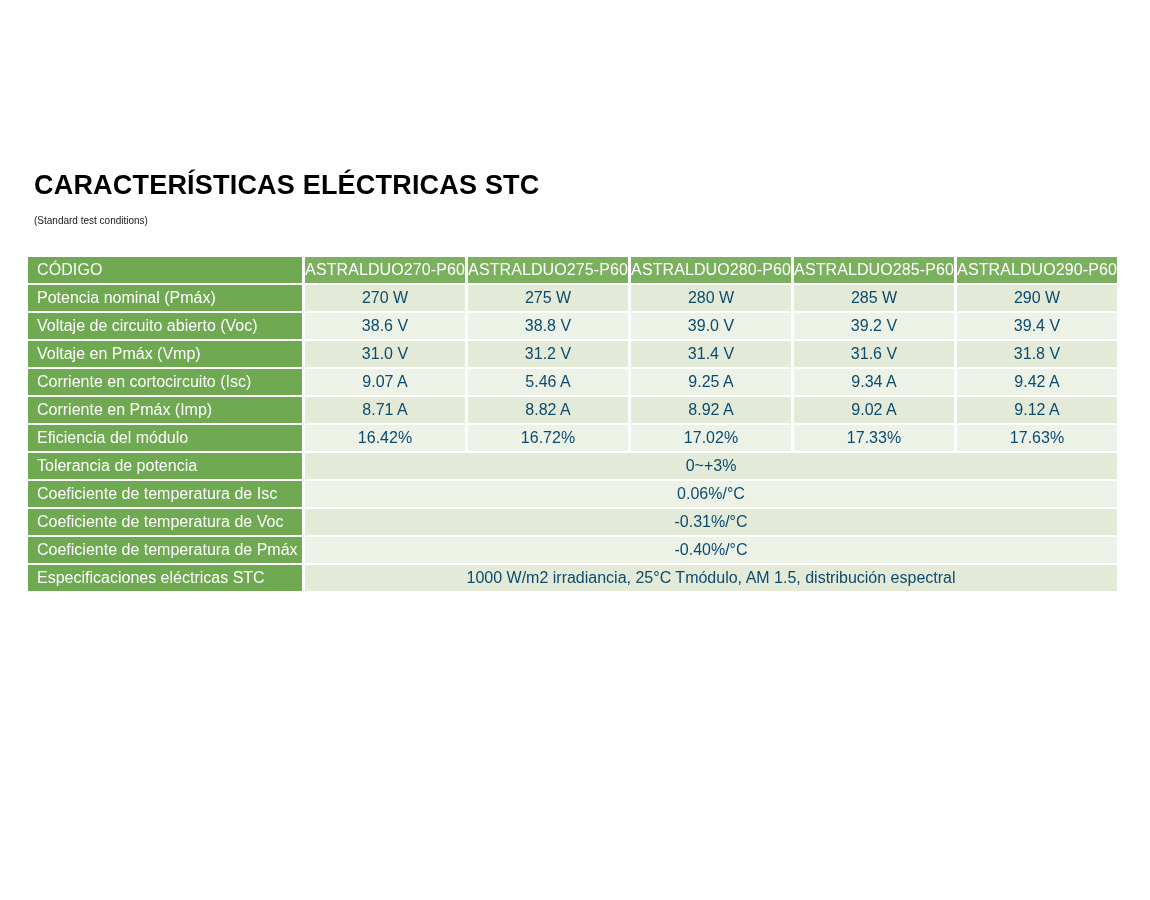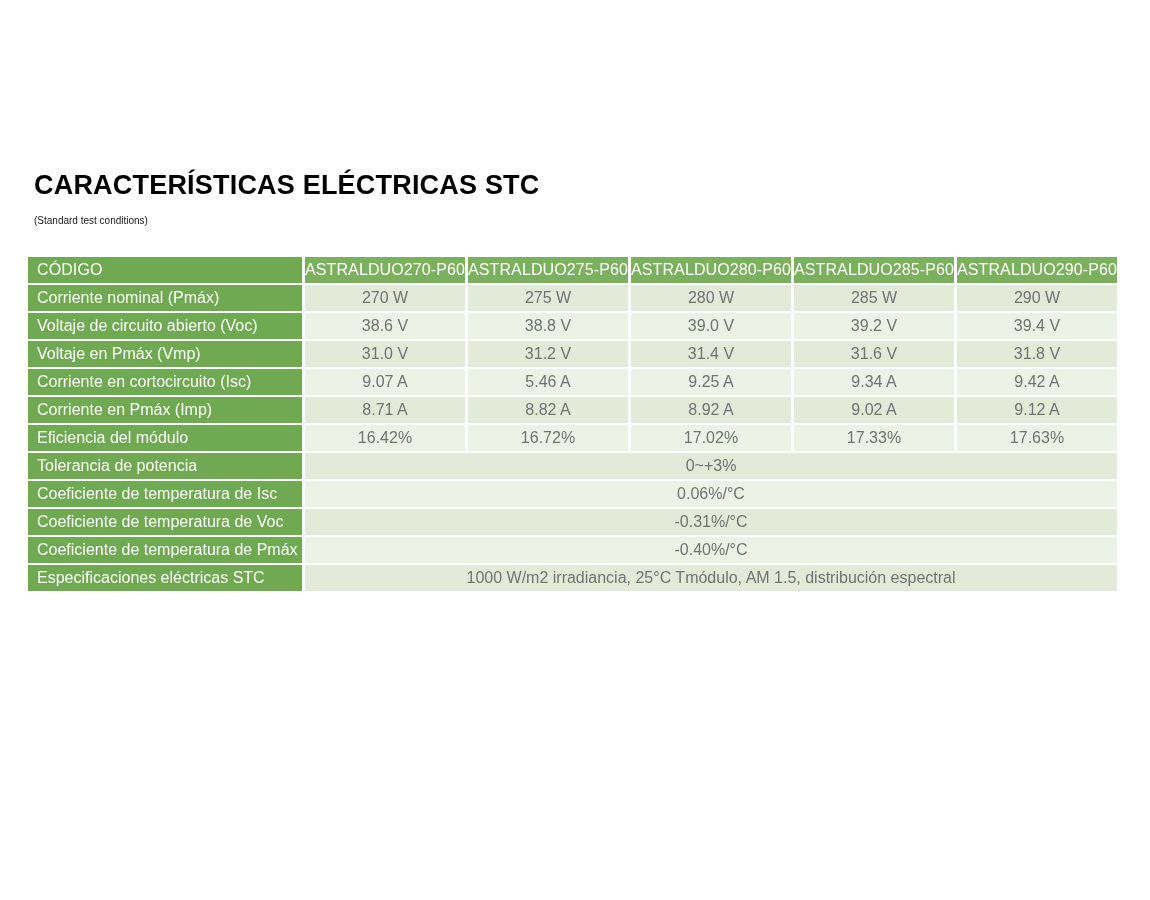--- a/index.html
+++ b/index.html
@@ -74,38 +74,38 @@
     text-align: left;
     padding-left: 9px !important;
     letter-spacing: 0.1px;
   }
 
   .hdr-col {
     background: #7BB05E;
     color: #ffffff;
     font-weight: bold;
     font-size: 13px;
-    text-align: center;
+    text-align: right;
     letter-spacing: 0.1px;
     white-space: nowrap;
   }
 
   .row-label {
     background: #6FA951;
     color: #ffffff;
     font-weight: bold;
     font-size: 13.5px;
     text-align: left;
     padding-left: 9px !important;
     white-space: nowrap;
   }
 
   .cell {
     text-align: center;
-    color: #737373;
+    color: #0c4a6e;
     font-size: 14px;
     white-space: nowrap;
   }
 
   .shade-a { background: #E3EBD8; }
   .shade-b { background: #EDF2E7; }
 
   .cell-span {
     text-align: center;
   }
@@ -133,21 +133,21 @@
         <th class="hdr-label">CÓDIGO</th>
         <th class="hdr-col">ASTRALDUO270-P60</th>
         <th class="hdr-col">ASTRALDUO275-P60</th>
         <th class="hdr-col">ASTRALDUO280-P60</th>
         <th class="hdr-col">ASTRALDUO285-P60</th>
         <th class="hdr-col">ASTRALDUO290-P60</th>
       </tr>
     </thead>
     <tbody id="table-body">
         <tr>
-          <td class="row-label">Corriente nominal (Pmáx)</td>
+          <td class="row-label">Potencia nominal (Pmáx)</td>
           <td class="cell shade-a">270 W</td>
           <td class="cell shade-a">275 W</td>
           <td class="cell shade-a">280 W</td>
           <td class="cell shade-a">285 W</td>
           <td class="cell shade-a">290 W</td>
         </tr>
         <tr>
           <td class="row-label">Voltaje de circuito abierto (Voc)</td>
           <td class="cell shade-b">38.6 V</td>
           <td class="cell shade-b">38.8 V</td>

